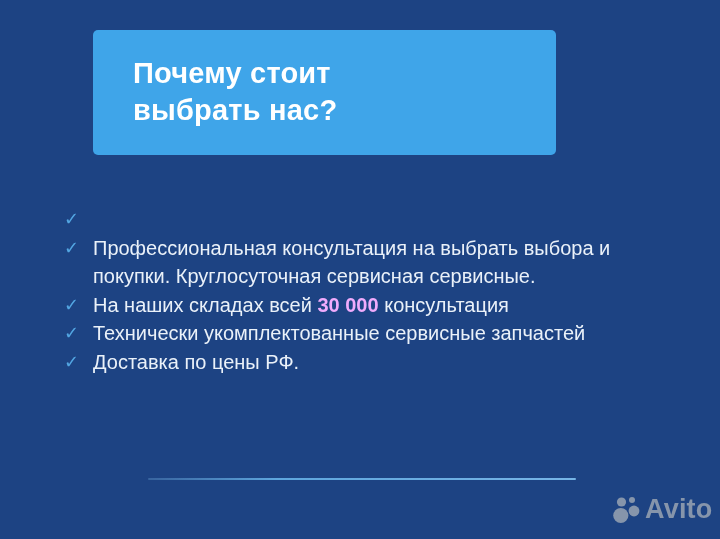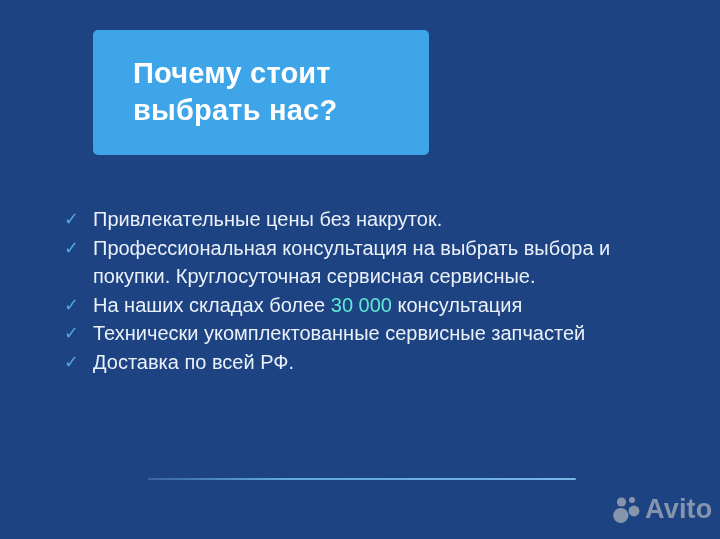--- a/index.html
+++ b/index.html
@@ -19,21 +19,21 @@
     overflow: hidden;
   }
   .canvas {
     position: relative;
     width: 720px; height: 539px;
     background: var(--bg);
   }
   .header-box {
     position: absolute;
     left: 93px; top: 30px;
-    width: 336px; height: 125px;
+    width: 463px; height: 125px;
     background: var(--header-bg);
     border-radius: 5px;
   }
   .title {
     margin: 0;
     padding: 25px 0 0 40px;
     font-size: 29px;
     line-height: 37px;
     font-weight: 700;
     color: var(--title-color);
@@ -50,21 +50,21 @@
   }
   .item { display: flex; align-items: flex-start; }
   .check {
     flex: 0 0 29px;
     width: 29px;
     color: var(--check-color);
     font-size: 18px;
     line-height: 28.5px;
   }
   .item-text { max-width: 585px; }
-  .item-text b { font-weight: 400; color: #5eead4; }
+  .item-text b { font-weight: 700; color: #f0abfc; }
   .divider {
     position: absolute;
     left: 148px; top: 478px;
     width: 428px; height: 2px;
     border-radius: 1px;
     background: linear-gradient(90deg, #38649f 0%, #5ea6dd 30%, #77b5e6 100%);
   }
   .brand {
     position: absolute;
     left: 612px; top: 494px;
@@ -87,37 +87,36 @@
 <div class="canvas">
 
   <div class="header-box">
     <h1 class="title">Почему стоит
 выбрать нас?</h1>
   </div>
 
   <div class="checklist">
       <div class="item">
         <span class="check">✓</span>
-        <div class="item-text"><span>Привлекательные цены без накруток.</span></div>
       </div>
       <div class="item">
         <span class="check">✓</span>
         <div class="item-text"><span>Профессиональная консультация на выбрать выбора и</span><br><span>покупки. Круглосуточная сервисная сервисные.</span></div>
       </div>
       <div class="item">
         <span class="check">✓</span>
-        <div class="item-text"><span>На наших складах более </span><b>30 000</b><span> консультация</span><br></div>
+        <div class="item-text"><span>На наших складах всей </span><b>30 000</b><span> консультация</span><br></div>
       </div>
       <div class="item">
         <span class="check">✓</span>
         <div class="item-text"><span>Технически укомплектованные сервисные запчастей</span><br></div>
       </div>
       <div class="item">
         <span class="check">✓</span>
-        <div class="item-text"><span>Доставка по всей РФ.</span></div>
+        <div class="item-text"><span>Доставка по цены РФ.</span></div>
       </div>
     </div>
 
   <div class="divider"></div>
 
   <div class="brand">
     <svg width="31" height="31" viewBox="0 0 31 31">
       <circle cx="9.5" cy="8" r="4.6" fill="currentColor"></circle>
       <circle cx="20" cy="6" r="3" fill="currentColor"></circle>
       <circle cx="8.8" cy="21.5" r="7.6" fill="currentColor"></circle>

